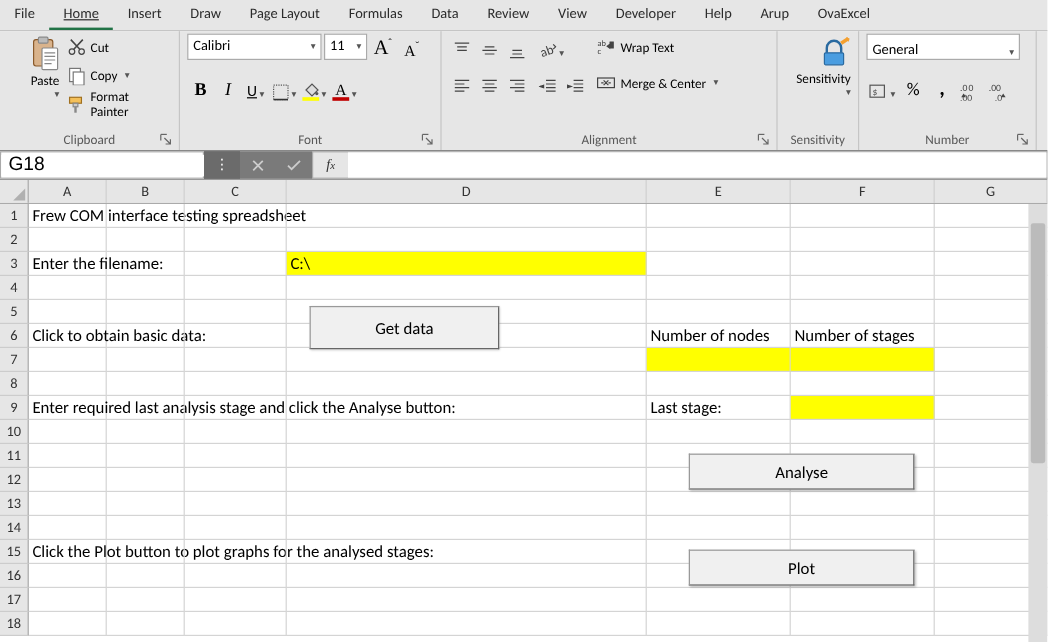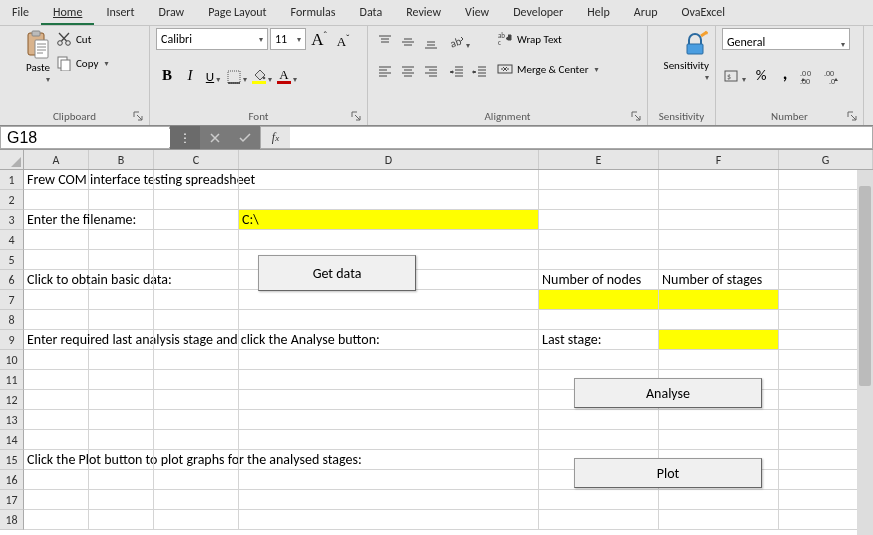--- a/index.html
+++ b/index.html
@@ -114,20 +114,28 @@
           <span>Cut</span>
         </div>
         <div class="mini-row">
           <svg width="16" height="16" viewBox="0 0 16 16">
               <rect x="2" y="2" width="9" height="11" fill="#fff" stroke="#777"></rect>
               <rect x="5" y="5" width="9" height="11" fill="#fff" stroke="#777"></rect>
             </svg>
           <span>Copy</span>
           <span class="chev">▾</span>
         </div>
+        <div class="mini-row">
+          <svg width="16" height="16" viewBox="0 0 16 16">
+              <rect x="2" y="2" width="10" height="5" fill="#f4c05a" stroke="#a07020"></rect>
+              <rect x="5" y="7" width="4" height="3" fill="#ccc" stroke="#888"></rect>
+              <rect x="6" y="10" width="2" height="5" fill="#888"></rect>
+            </svg>
+          <span>Format Painter</span>
+        </div>
       </div>
     </div>
     <div class="ribbon-group-label">Clipboard</div>
     <div class="ribbon-group-launcher">
         <svg width="10" height="10" viewBox="0 0 10 10">
           <path d="M1 1h5M1 1v5M4 4l5 5M9 5v4h-4" stroke="#666" fill="none"></path>
         </svg>
       </div>
   </div>
 

